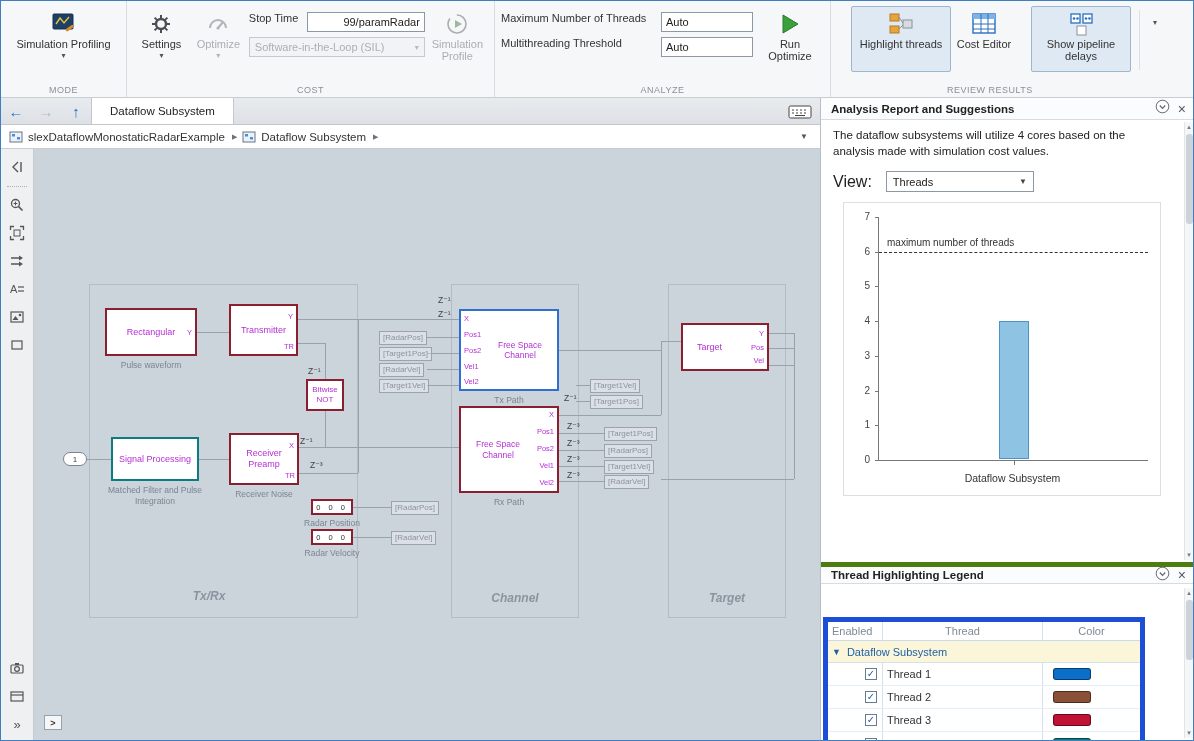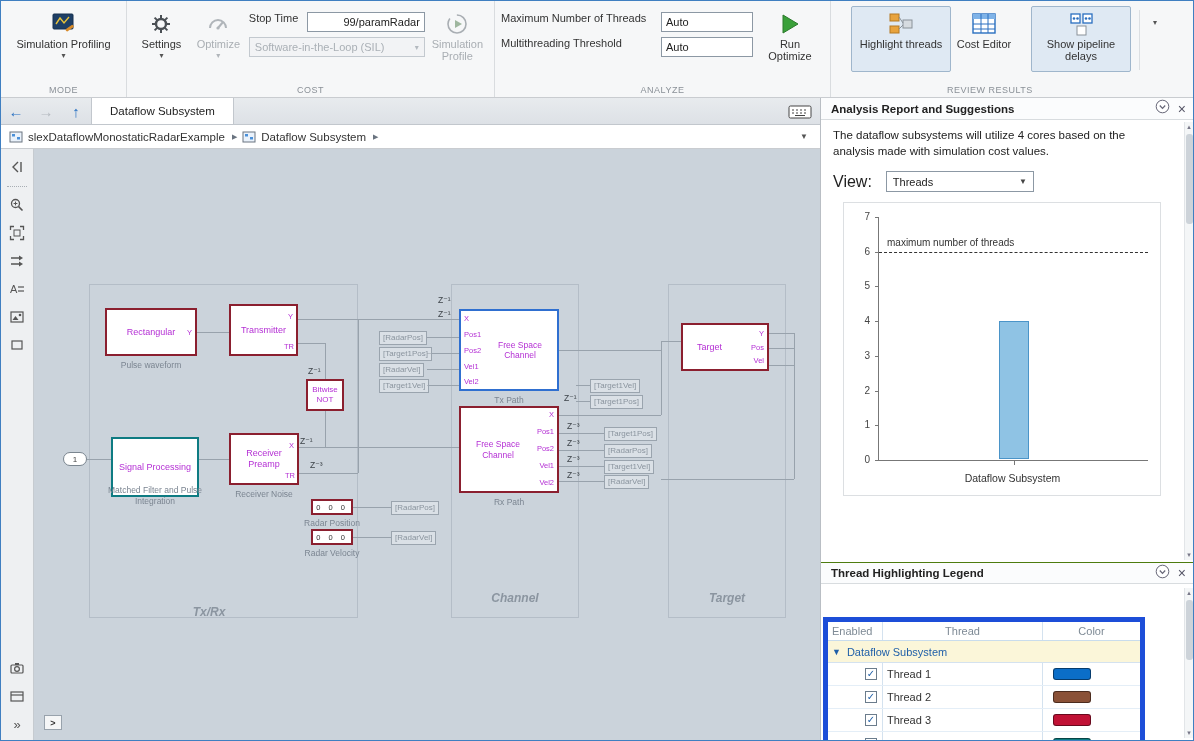--- a/index.html
+++ b/index.html
@@ -54,21 +54,21 @@
   .blk.sel { border-color: #2f6fd0; }
   .capt { position: absolute; font-size: 8.5px; color: #7b8591; text-align: center; line-height: 1.25; }
   .tag { position: absolute; height: 14px; line-height: 12px; border: 1px solid #9aa4ae; background: rgba(255,255,255,0.3); color: #8a949e; font-size: 8px; padding: 0 3px; cursor: pointer; }
   .zl { position: absolute; font-size: 8.5px; color: #3c4248; }
   .oport { position: absolute; border: 1px solid #7a858f; border-radius: 8px; background: #fff; font-size: 8px; color: #444; display: flex; align-items: center; justify-content: center; cursor: pointer; }
   .prompt-btn { position: absolute; left: 10px; bottom: 10px; width: 18px; height: 15px; background: #f5f6f7; border: 1px solid #98a2ac; font-size: 9px; font-weight: bold; color: #333; display: flex; align-items: center; justify-content: center; cursor: pointer; }
 
   
   .rightpanel { width: 373px; flex: none; background: #fff; display: flex; flex-direction: column; }
   .phead { height: 22px; background: #fbfcfd; border-bottom: 1px solid #d8dcdf; display: flex; align-items: center; padding: 0 10px; position: relative; flex: none; }
-  .phead.topline { border-top: 1px solid #4d7c0f; }
+  .phead.topline { border-top: 5px solid #4d7c0f; }
   .phead .ptitle { font-size: 11.5px; font-weight: bold; color: #222; }
   .phead .hicons { position: absolute; right: 8px; display: flex; align-items: center; gap: 8px; }
   .phead .closex { font-size: 14px; color: #556; cursor: pointer; line-height: 14px; }
   .pbody { height: 442px; position: relative; flex: none; }
   .pdesc { margin: 8px 12px 0 12px; font-size: 11.5px; color: #222; line-height: 1.35; width: 330px; }
   .viewrow { display: flex; align-items: center; margin: 12px 12px 0 12px; }
   .viewrow .vlabel { font-size: 16px; color: #222; margin-right: 14px; }
   .vdrop { width: 148px; height: 21px; border: 1px solid #8c98a4; background: #fff; display: flex; align-items: center; justify-content: space-between; padding: 0 6px; font-size: 11px; color: #222; cursor: pointer; }
   .vdrop .da { font-size: 8px; color: #444; }
   .chart-title { margin: 20px 12px 0 14px; font-size: 12px; font-weight: bold; color: #222; }
@@ -365,21 +365,21 @@
               </svg>
           </span>
           <span class="picon">»</span>
         </div>
 
         <div class="canvas">
 
           <div class="region" style="left:55px;top:135px;width:269px;height:334px"></div>
           <div class="region" style="left:417px;top:135px;width:128px;height:334px"></div>
           <div class="region" style="left:634px;top:135px;width:118px;height:334px"></div>
-          <div class="region-label" style="left:55px;top:456px;width:240px">Tx/Rx</div>
+          <div class="region-label" style="left:55px;top:440px;width:240px">Tx/Rx</div>
           <div class="region-label" style="left:417px;top:442px;width:128px">Channel</div>
           <div class="region-label" style="left:634px;top:442px;width:118px">Target</div>
 
           <div class="wire" style="left:53px;top:310px;width:24px;height:1px"></div>
           <div class="wire" style="left:165px;top:310px;width:30px;height:1px"></div>
           <div class="wire" style="left:163px;top:183px;width:32px;height:1px"></div>
           <div class="wire" style="left:264px;top:170px;width:161px;height:1px"></div>
           <div class="wire" style="left:264px;top:194px;width:27px;height:1px"></div>
           <div class="wire" style="left:291px;top:194px;width:1px;height:36px"></div>
           <div class="wire" style="left:291px;top:262px;width:1px;height:36px"></div>
@@ -421,21 +421,21 @@
           <div class="blk" style="left:195px;top:155px;width:69px;height:52px">
             <span>Transmitter</span>
             <span class="pt" style="right:3px;top:6px">Y</span>
             <span class="pt" style="right:2px;bottom:3px">TR</span>
           </div>
 
           <div class="blk" style="left:272px;top:230px;width:38px;height:32px;font-size:8px">
             <span>Bitwise NOT</span>
           </div>
 
-          <div class="blk teal" style="left:77px;top:288px;width:88px;height:60px">
+          <div class="blk teal" style="left:77px;top:288px;width:88px;height:44px">
             <span>Signal Processing</span>
           </div>
           <div class="capt" style="left:57px;top:336px;width:128px">Matched Filter and Pulse Integration</div>
 
           <div class="blk" style="left:195px;top:284px;width:70px;height:52px">
             <span style="padding:0 8px">Receiver Preamp</span>
             <span class="pt" style="right:3px;top:6px">X</span>
             <span class="pt" style="right:2px;bottom:3px">TR</span>
           </div>
           <div class="capt" style="left:185px;top:340px;width:90px">Receiver Noise</div>

